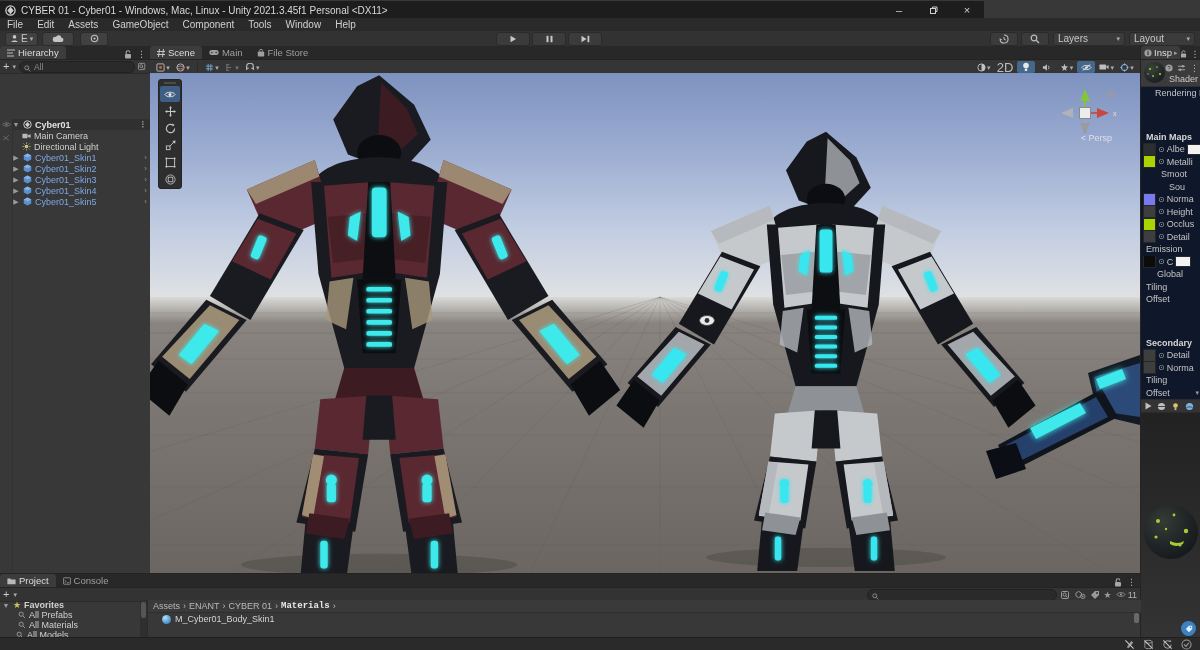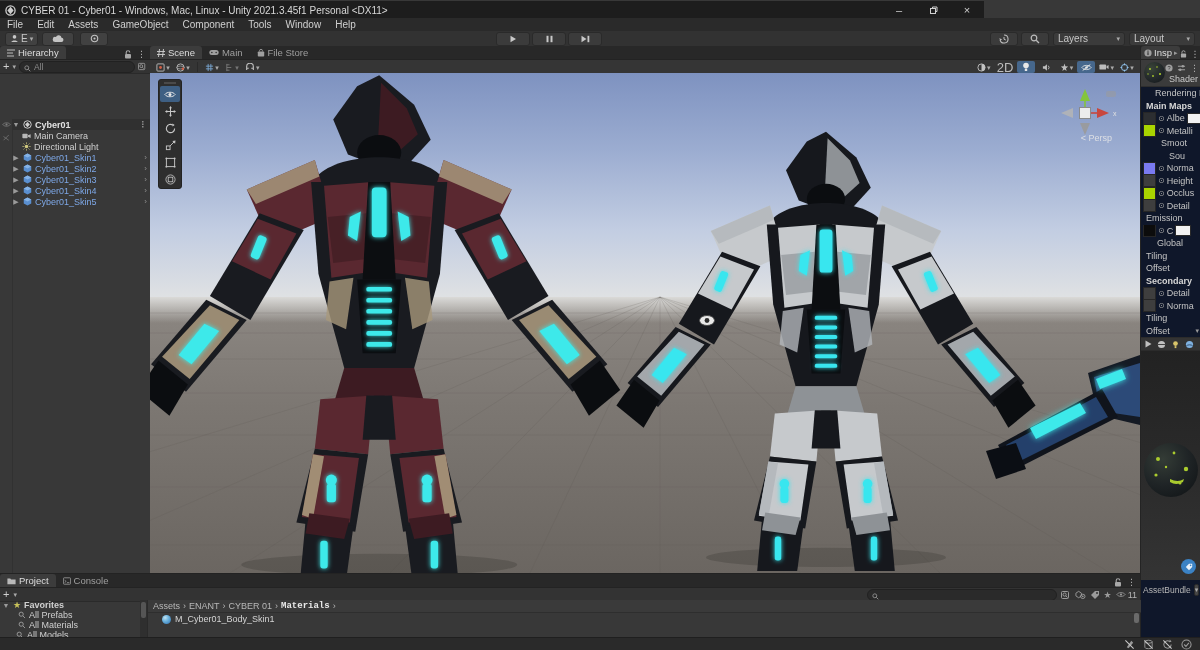--- a/index.html
+++ b/index.html
@@ -56,21 +56,21 @@
   .tool.active{background:#3e5f83;}
   #gizmo{position:absolute;right:18px;top:10px;width:70px;height:66px;}
   #persp{position:absolute;right:28px;top:60px;color:#e8e8e8;opacity:.85;font-size:9px;}
   #gizmo-menu{position:absolute;right:6px;top:8px;width:10px;height:6px;background:#9a9a9a;opacity:.55;border-radius:2px;}
   #eyecursor{position:absolute;left:548px;top:241px;}
 
   
   #inspector{left:1140px;top:46px;width:60px;height:591px;background:#0f172a;border-left:1px solid #242424;overflow:hidden;}
   #mathead{height:26px;border-bottom:1px solid #2e2e2e;position:relative;background:#3b3b3b;}
   .irow{height:12.5px;display:flex;align-items:center;gap:2px;padding-left:2px;white-space:nowrap;overflow:hidden;font-size:9px;color:#c4c4c4;}
-  .irow.bold{font-weight:bold;color:#d6d6d6;}
+  .irow.bold{font-weight:bold;color:#d6d6d6;margin-top:31px;}
   .ithumb{width:11px;height:11px;border:1px solid #262626;flex:none;}
   .t-dark{background:#2c2e31;}
   .t-green{background:#a9d400;}
   .t-blue{background:#7a7af0;}
   .t-empty{background:#3e3e3e;}
   .t-black{background:#0c0c0c;}
   .ipick{color:#9b9b9b;font-size:8px;flex:none;}
   .iswatch{width:14px;height:9px;background:#f2f2f2;border:1px solid #2a2a2a;flex:none;}
   #prevbar{height:12px;background:#333;border-top:1px solid #2b2b2b;border-bottom:1px solid #2b2b2b;display:flex;align-items:center;gap:5px;padding:0 4px;}
   #preview{height:229px;background:linear-gradient(#222 0%,#2c2c2c 60%,#343434 100%);position:relative;}

